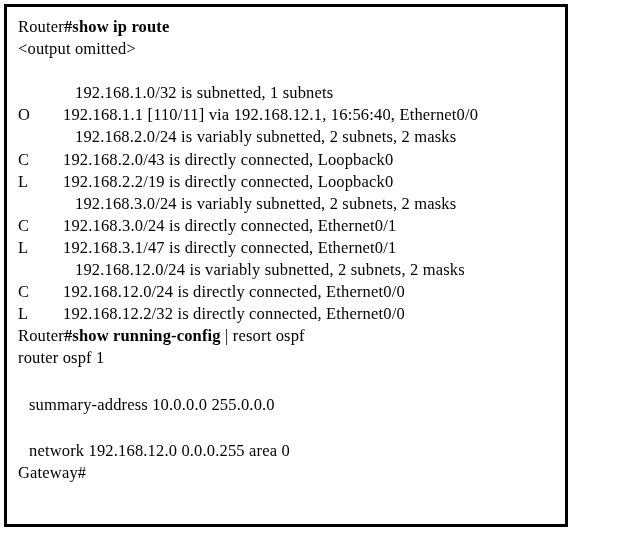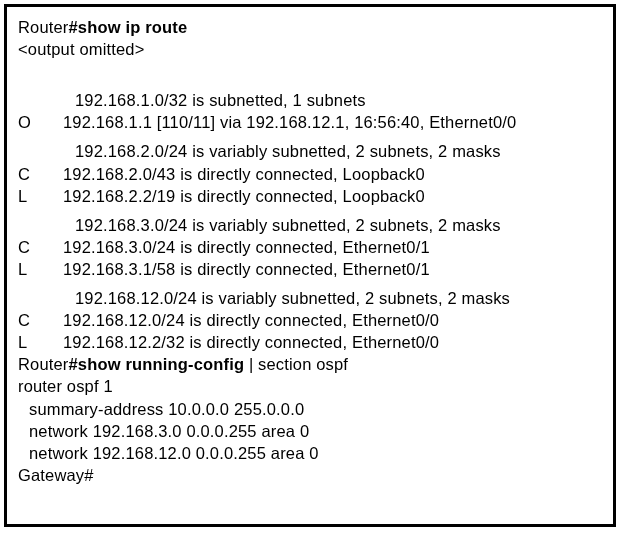--- a/index.html
+++ b/index.html
@@ -11,26 +11,27 @@
     width: 621px;
     height: 540px;
     font-family: "Liberation Sans", sans-serif;
     color: #000000;
     overflow: hidden;
   }
   .terminal-frame {
     position: absolute;
     left: 4px;
     top: 4px;
-    width: 612px;
+    width: 564px;
     height: 523px;
     border: 3px solid #000000;
     background: #ffffff;
     box-sizing: border-box;
     overflow: hidden;
+    font-family: Liberation Serif, serif;
   }
   .terminal-body {
     padding: 9px 0 0 11px;
   }
   .line {
     height: 22.1px;
     line-height: 22.1px;
     font-size: 16.5px;
     white-space: pre;
     letter-spacing: 0.01em;
@@ -49,45 +50,44 @@
   .route-code {
     display: inline-block;
     width: 45px;
     flex: 0 0 45px;
   }
   .route-text {
     display: inline-block;
   }
   .hdr-indent {
     padding-left: 57px;
-    margin-top: 7px;
   }
   .cfg-indent-1 {
     padding-left: 11px;
+    margin-top: 24px;
   }
 </style>
 </head>
 <body>
 
 <div class="terminal-frame">
   <div class="terminal-body" id="terminal-output">
       <div class="line"><span>Router</span><span class="bold">#show ip route</span></div>
       <div class="line">&lt;output omitted&gt;</div>
       <div class="line blank">&nbsp;</div>
       <div class="line hdr-indent">192.168.1.0/32 is subnetted, 1 subnets</div>
       <div class="line route-row"><span class="route-code">O</span><span class="route-text">192.168.1.1 [110/11] via 192.168.12.1, 16:56:40, Ethernet0/0</span></div>
       <div class="line hdr-indent">192.168.2.0/24 is variably subnetted, 2 subnets, 2 masks</div>
       <div class="line route-row"><span class="route-code">C</span><span class="route-text">192.168.2.0/43 is directly connected, Loopback0</span></div>
       <div class="line route-row"><span class="route-code">L</span><span class="route-text">192.168.2.2/19 is directly connected, Loopback0</span></div>
       <div class="line hdr-indent">192.168.3.0/24 is variably subnetted, 2 subnets, 2 masks</div>
       <div class="line route-row"><span class="route-code">C</span><span class="route-text">192.168.3.0/24 is directly connected, Ethernet0/1</span></div>
-      <div class="line route-row"><span class="route-code">L</span><span class="route-text">192.168.3.1/58 is directly connected, Ethernet0/1</span></div>
+      <div class="line route-row"><span class="route-code">L</span><span class="route-text">192.168.3.1/47 is directly connected, Ethernet0/1</span></div>
       <div class="line hdr-indent">192.168.12.0/24 is variably subnetted, 2 subnets, 2 masks</div>
       <div class="line route-row"><span class="route-code">C</span><span class="route-text">192.168.12.0/24 is directly connected, Ethernet0/0</span></div>
       <div class="line route-row"><span class="route-code">L</span><span class="route-text">192.168.12.2/32 is directly connected, Ethernet0/0</span></div>
-      <div class="line"><span>Router</span><span class="bold">#show running-config</span><span> | section ospf</span></div>
+      <div class="line"><span>Router</span><span class="bold">#show running-config</span><span> | resort ospf</span></div>
       <div class="line">router ospf 1</div>
       <div class="line cfg-indent-1">summary-address 10.0.0.0 255.0.0.0</div>
-      <div class="line cfg-indent-1">network 192.168.3.0 0.0.0.255 area 0</div>
       <div class="line cfg-indent-1">network 192.168.12.0 0.0.0.255 area 0</div>
       <div class="line">Gateway#</div>
     </div>
 </div>
 
 </body></html>

